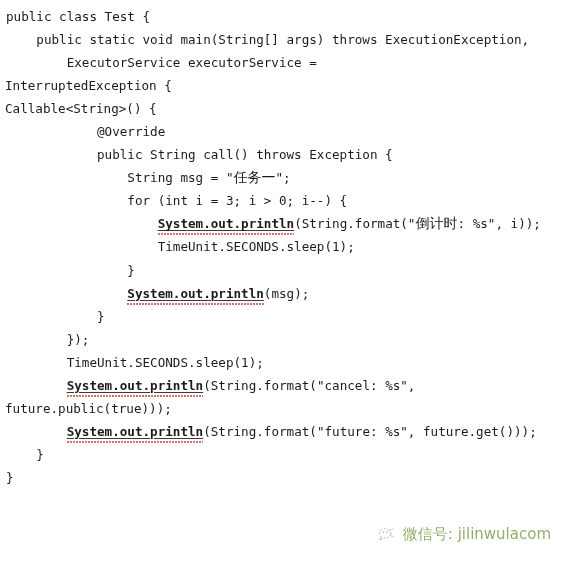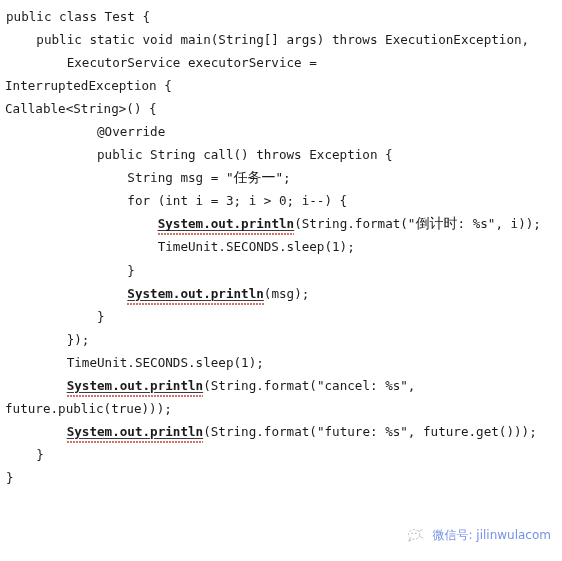--- a/index.html
+++ b/index.html
@@ -89,22 +89,22 @@
     pointer-events: none;
   }
   #watermark .wm-icon {
     width: 19px;
     height: 16px;
     display: block;
     flex: 0 0 auto;
   }
   #watermark .wm-text {
     font-family: "DejaVu Sans", "Liberation Sans", sans-serif;
-    font-size: 12px;
-    color: #1d4ed8;
+    font-size: 15px;
+    color: #4d7c0f;
     white-space: nowrap;
     letter-spacing: 0px;
     text-align: right;
   }
 </style>
 </head>
 <body>
 
 <div id="code-surface">
     <div class="code-line"><span class="tok">public class Test {</span></div>

